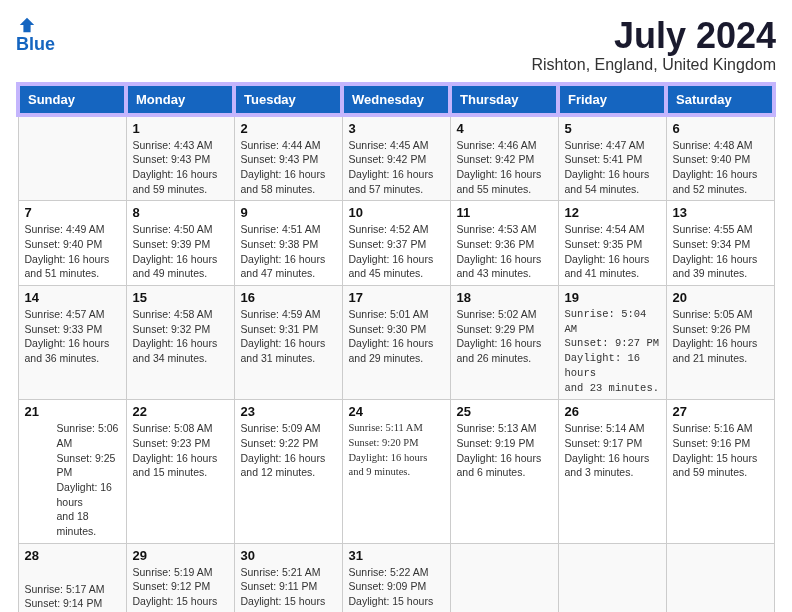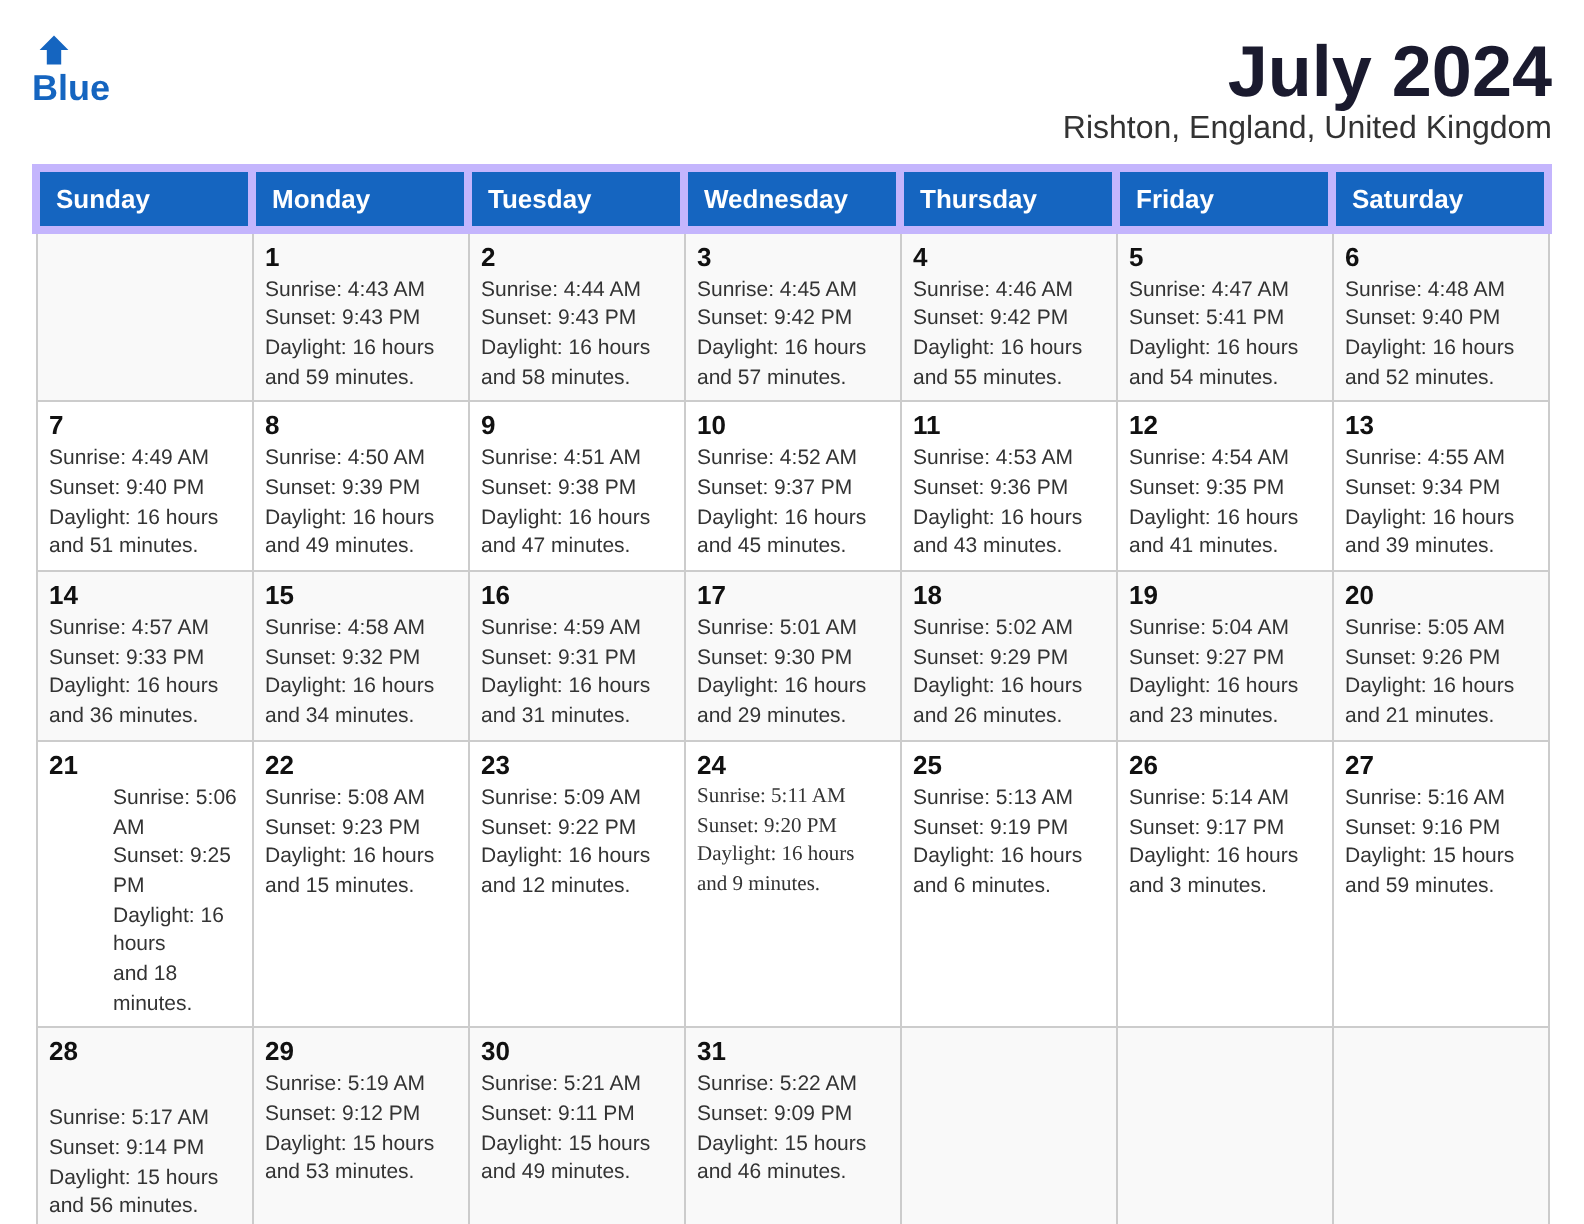--- a/index.html
+++ b/index.html
@@ -256,21 +256,21 @@
         </td>
         <td>
           <div class="day-number">18</div>
           <div class="day-info" style="white-space: pre-line;">Sunrise: 5:02 AM
 Sunset: 9:29 PM
 Daylight: 16 hours
 and 26 minutes.</div>
         </td>
         <td>
           <div class="day-number">19</div>
-          <div class="day-info" style="white-space: pre-line;">Sunrise: 5:04 AM
+          <div class="day-info" style="white-space: pre-line; font-family: Liberation Mono, monospace;">Sunrise: 5:04 AM
 Sunset: 9:27 PM
 Daylight: 16 hours
 and 23 minutes.</div>
         </td>
         <td>
           <div class="day-number">20</div>
           <div class="day-info" style="white-space: pre-line;">Sunrise: 5:05 AM
 Sunset: 9:26 PM
 Daylight: 16 hours
 and 21 minutes.</div>

